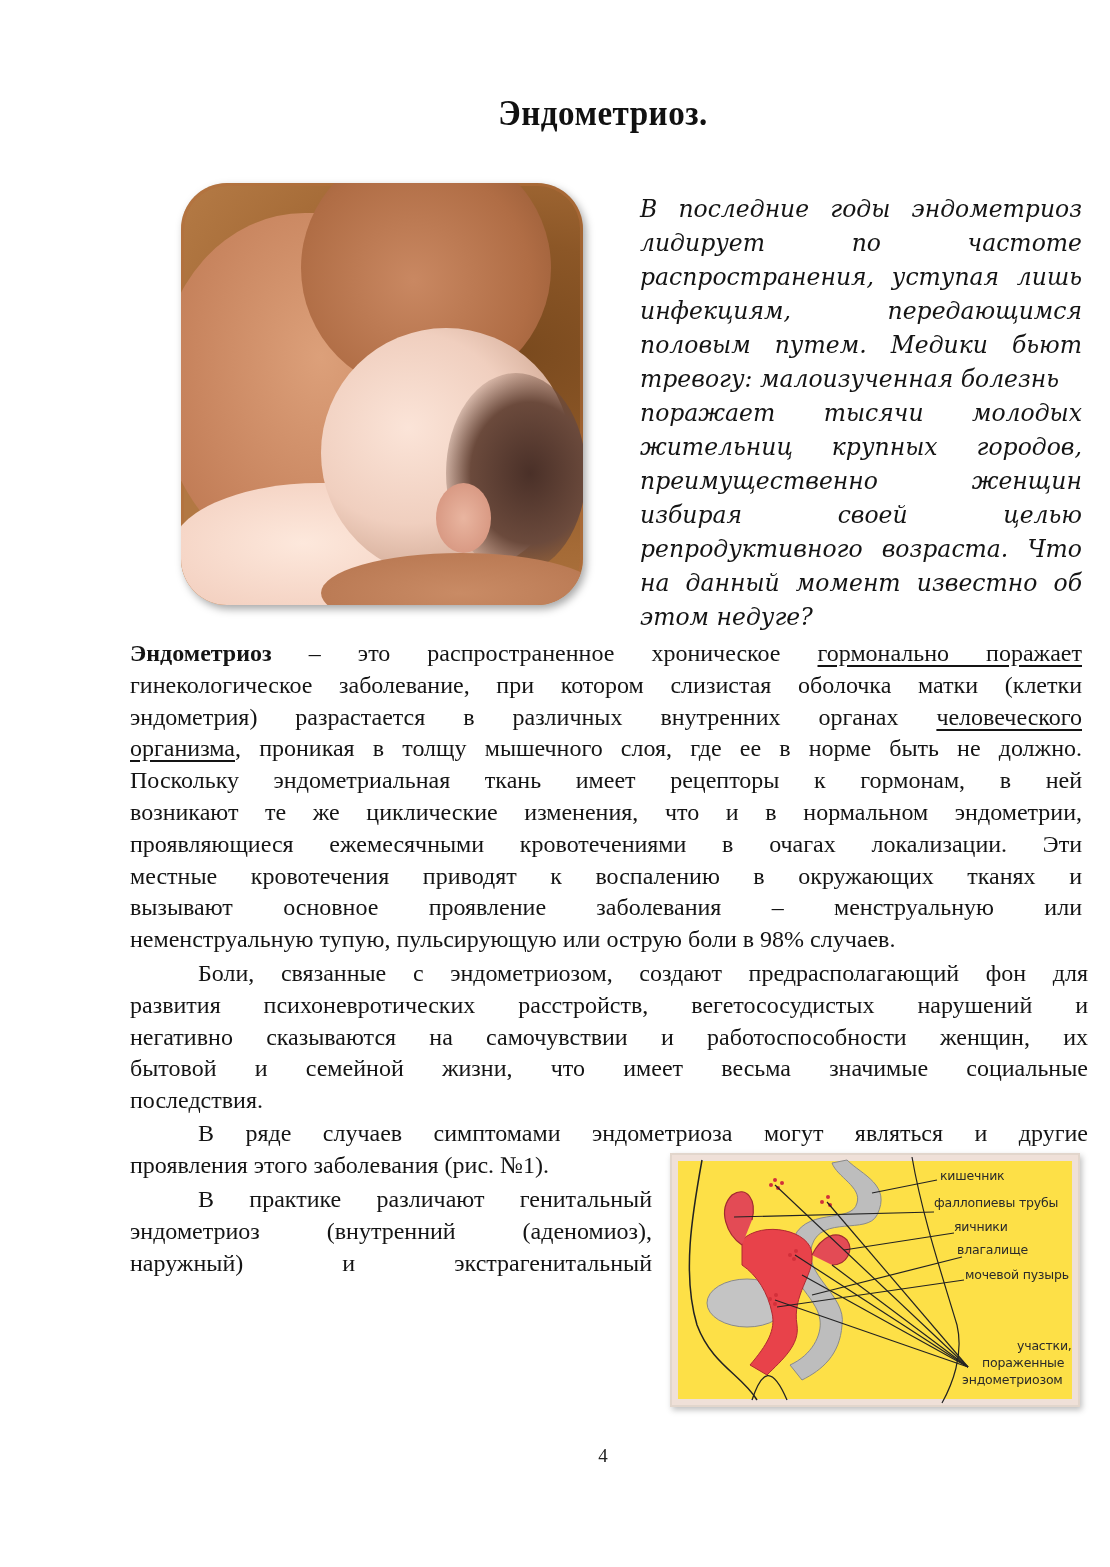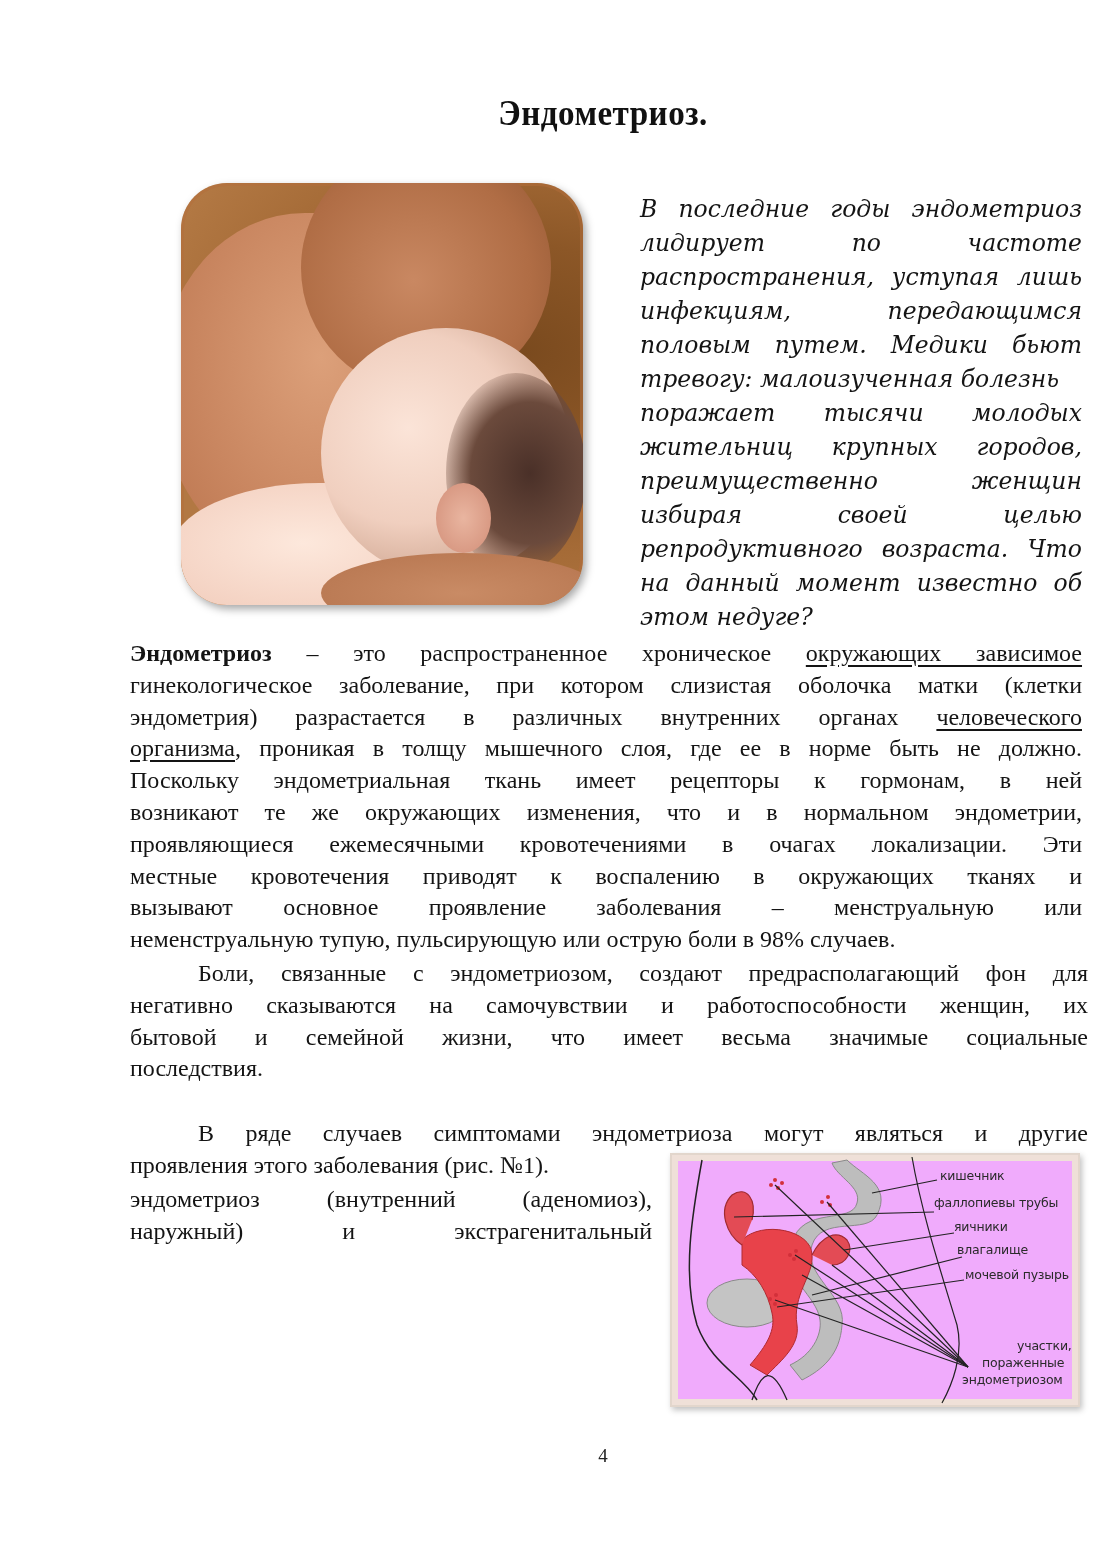--- a/index.html
+++ b/index.html
@@ -61,21 +61,21 @@
   .line.left { text-align-last:left; }
   .line.indent { padding-left:68px; }
   .para2 { position:absolute; left:82px; top:958px; width:958px; }
   .para3 { position:absolute; left:82px; top:1118px; width:958px; }
   .para3b { position:absolute; left:82px; top:1150px; width:520px; }
   .para4 { position:absolute; left:82px; top:1184px; width:522px; }
   .para4 .line { font-size:24px; }
   .ul { text-decoration:underline; text-underline-offset:4px; }
   .figure {
     position:absolute; left:622px; top:1153px; width:406px; height:250px;
-    background:#f0abfc; border:2px solid #e2d6cc;
+    background:#fde047; border:2px solid #e2d6cc;
     box-shadow: inset 0 0 0 6px #efe0d8, 2px 3px 6px rgba(0,0,0,0.25);
   }
   .figure svg { position:absolute; left:0; top:0; }
   .fig-label {
     position:absolute; font-family:"DejaVu Sans", sans-serif; font-size:12.5px; color:#2a2a2a;
     white-space:nowrap; letter-spacing:-0.2px;
   }
   .page-number {
     position:absolute; left:0; width:1110px; top:1445px; text-align:center;
     font-family:"Liberation Serif", serif; font-size:19px; color:#222;
@@ -108,47 +108,49 @@
     <span>поражает тысячи молодых</span>
     <span>жительниц крупных городов,</span>
     <span>преимущественно женщин</span>
     <span>избирая своей целью</span>
     <span>репродуктивного возраста. Что</span>
     <span>на данный момент известно об</span>
     <span class="last">этом недуге?</span>
   </div>
 
   <div class="para1 body-text">
-    <span class="line"><b>Эндометриоз</b><span> – это распространенное хроническое </span><span class="ul">окружающих зависимое</span></span>
+    <span class="line"><b>Эндометриоз</b><span> – это распространенное хроническое </span><span class="ul">гормонально поражает</span></span>
     <span class="line"><span>гинекологическое заболевание, при котором слизистая </span><span>оболочка матки (клетки</span></span>
     <span class="line"><span>эндометрия) разрастается в различных внутренних органах </span><span class="ul">человеческого</span></span>
     <span class="line"><span class="ul">организма</span><span>, проникая в толщу мышечного слоя, где ее в норме быть не должно.</span></span>
     <span class="line">Поскольку эндометриальная ткань имеет рецепторы к гормонам, в ней</span>
-    <span class="line">возникают те же окружающих изменения, что и в нормальном эндометрии,</span>
+    <span class="line">возникают те же циклические изменения, что и в нормальном эндометрии,</span>
     <span class="line">проявляющиеся ежемесячными кровотечениями в очагах локализации. Эти</span>
     <span class="line">местные кровотечения приводят к воспалению в окружающих тканях и</span>
     <span class="line">вызывают основное проявление заболевания – менструальную или</span>
     <span class="line left">неменструальную тупую, пульсирующую или острую боли в 98% случаев.</span>
   </div>
 
   <div class="para2 body-text">
     <span class="line indent">Боли, связанные с эндометриозом, создают предрасполагающий фон для</span>
+    <span class="line">развития психоневротических расстройств, вегетососудистых нарушений и</span>
     <span class="line">негативно сказываются на самочувствии и работоспособности женщин, их</span>
     <span class="line">бытовой и семейной жизни, что имеет весьма значимые социальные</span>
     <span class="line left">последствия.</span>
   </div>
 
   <div class="para3 body-text">
     <span class="line indent">В ряде случаев симптомами эндометриоза могут являться и другие</span>
   </div>
   <div class="para3b body-text">
     <span class="line left">проявления этого заболевания (рис. №1).</span>
   </div>
 
   <div class="para4 body-text">
+    <span class="line indent">В практике различают генитальный</span>
     <span class="line">эндометриоз (внутренний (аденомиоз),</span>
     <span class="line">наружный) и экстрагенитальный</span>
   </div>
 
   <div class="figure">
     <svg width="406" height="250" viewBox="0 0 406 250">
 
       <path d="M30 5 C 20 60, 10 120, 25 170 C 40 210, 70 220, 85 245" stroke="#222" stroke-width="1.5" fill="none"></path>
       <path d="M80 245 C 90 215, 100 210, 115 245" stroke="#222" stroke-width="1.3" fill="none"></path>
       <path d="M240 2 C 250 60, 270 120, 285 170 C 292 200, 280 230, 270 248" stroke="#222" stroke-width="1.2" fill="none"></path>

